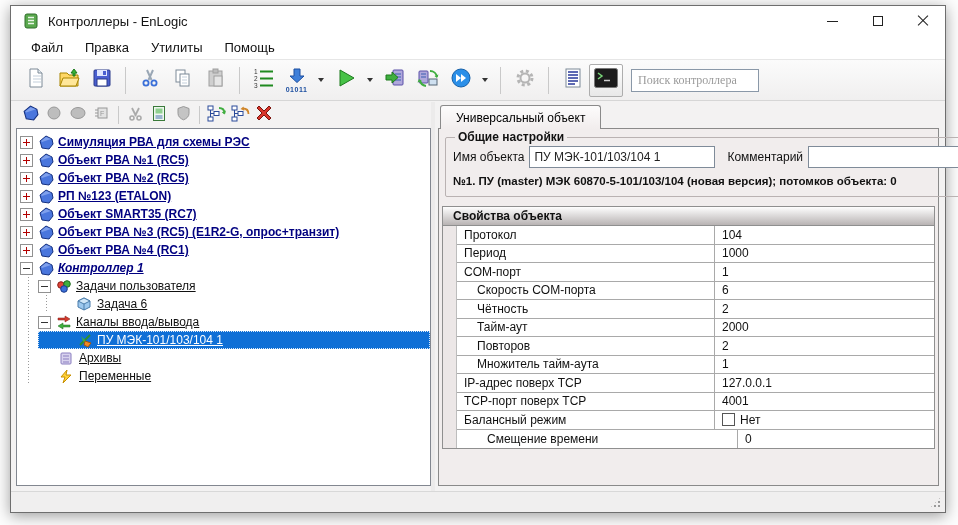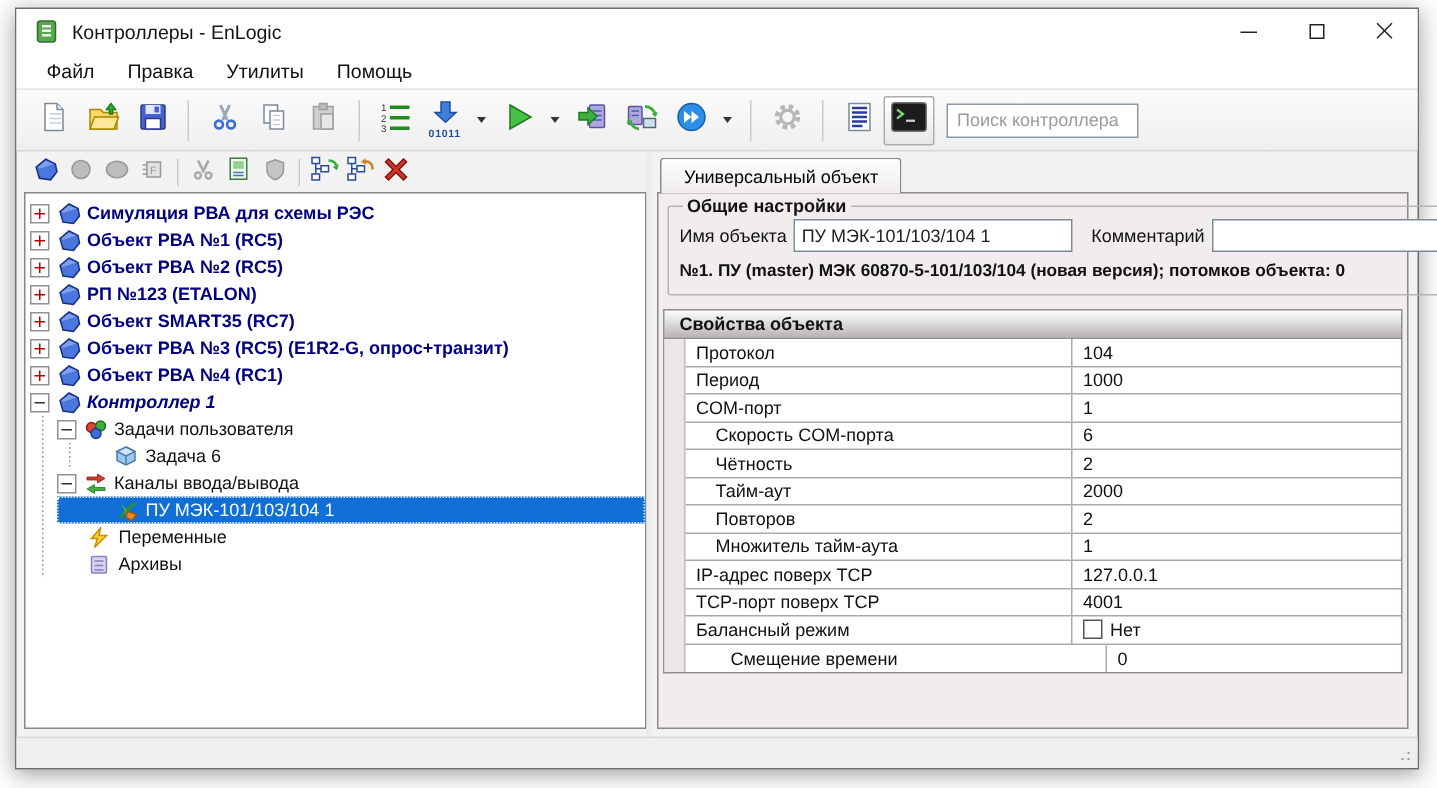--- a/index.html
+++ b/index.html
@@ -26,36 +26,36 @@
 
   
   .toolbar { height:42px; background:linear-gradient(#fbfbfb,#f0efef); border-top:1px solid #e6e6e6;
              border-bottom:1px solid #d6d6d6; display:flex; align-items:center; padding-left:8px; }
   .tbtn { width:33px; height:33px; display:flex; flex-direction:column; align-items:center; justify-content:center; }
   .tbtn.raised { border:1px solid #adadad; border-radius:2px; background:linear-gradient(#fff,#e8e8e8); width:34px; }
   .tsep { width:1px; height:27px; background:#c9c9c9; margin:0 7px; }
   .caret { width:0; height:0; border-left:3.5px solid transparent; border-right:3.5px solid transparent;
            border-top:4px solid #333; margin:0 5px; }
   .binlabel { font-size:7px; font-weight:bold; color:#1d4fa0; letter-spacing:.5px; margin-top:-1px; }
-  .search-input { margin-left:8px; width:128px; height:23px; border:1px solid #8a98a8; font-family:Liberation Sans, sans-serif;
+  .search-input { margin-left:8px; width:128px; height:23px; border:1px solid #8a98a8; font-family:Liberation Serif, serif;
                   font-size:12px; padding:0 6px; color:#444; background:#fff; }
   .search-input::placeholder { color:#9b9b9b; }
 
   
   .content { position:absolute; top:96px; left:0; right:0; bottom:21px; display:flex; }
   .left { width:420px; display:flex; flex-direction:column; padding:0 0 5px 5px; }
   .tree-toolbar { height:26px; display:flex; align-items:center; padding-left:2px; }
   .mbtn { width:24px; height:22px; display:flex; align-items:center; justify-content:center; }
   .msep { width:1px; height:18px; background:#c9c9c9; margin:0 4px; }
   .tree { flex:1; background:#fff; border:1px solid #828790; overflow:hidden; padding-top:4px; }
   .splitter { width:4px; background:#ecebeb; cursor:col-resize; }
 
   
   .trow { display:flex; align-items:center; height:18px; padding-left:3px; font-size:12px; color:#111; }
-  .tlabel { margin-left:4px; white-space:nowrap; }
+  .tlabel { margin-left:4px; white-space:nowrap;text-decoration:underline; }
   .lbl-bold { font-weight:bold; color:#000080; }
   .lbl-bi { font-weight:bold; font-style:italic; color:#000080; }
   .expander { width:13px; height:13px; flex:0 0 13px; border:1px solid #919191; background:#fff; position:relative; }
   .expander::before { content:""; position:absolute; left:2px; right:2px; top:5px; height:1px; background:#333; }
   .expander.plus::before { background:#b30000; }
   .expander.plus::after { content:""; position:absolute; top:2px; bottom:2px; left:5px; width:1px; background:#b30000; }
   .ticon { width:16px; height:15px; margin-left:5px; display:flex; flex:0 0 auto; }
   .sp  { width:18px; flex:0 0 18px; align-self:stretch; }
   .spx { width:16px; flex:0 0 16px; align-self:stretch; }
   .guide { background-image:linear-gradient(to bottom,#9a9a9a 1px,transparent 1px);
@@ -458,35 +458,35 @@
                 </svg>
               </span>
               <span class="tlabel">ПУ МЭК-101/103/104 1</span>
             </span>
           </div>
         <div class="trow">
             <span class="sp guide"></span>
             <span class="spx"></span>
             <span class="ticon">
               <svg width="14" height="15" viewBox="0 0 14 15">
-                <path d="M8 1 2 8h4l-2 6 8-8H7z" fill="#ffd23a" stroke="#c89000"></path>
-              </svg>
-            </span>
-            <span class="tlabel">Переменные</span>
-          </div>
-        <div class="trow">
-            <span class="sp guide"></span>
-            <span class="spx"></span>
-            <span class="ticon">
-              <svg width="14" height="15" viewBox="0 0 14 15">
                 <rect x="2" y="2" width="10" height="11" rx="1" fill="#d8d2ee" stroke="#8a7fc0"></rect>
                 <path d="M4 5h6M4 8h6M4 11h6" stroke="#8a7fc0"></path>
               </svg>
             </span>
             <span class="tlabel">Архивы</span>
+          </div>
+        <div class="trow">
+            <span class="sp guide"></span>
+            <span class="spx"></span>
+            <span class="ticon">
+              <svg width="14" height="15" viewBox="0 0 14 15">
+                <path d="M8 1 2 8h4l-2 6 8-8H7z" fill="#ffd23a" stroke="#c89000"></path>
+              </svg>
+            </span>
+            <span class="tlabel">Переменные</span>
           </div>
       </div>
     </div>
 
     <div class="splitter"></div>
 
     <div class="right">
       <div class="tabstrip">
         <div class="tab">Универсальный объект</div>
       </div>

